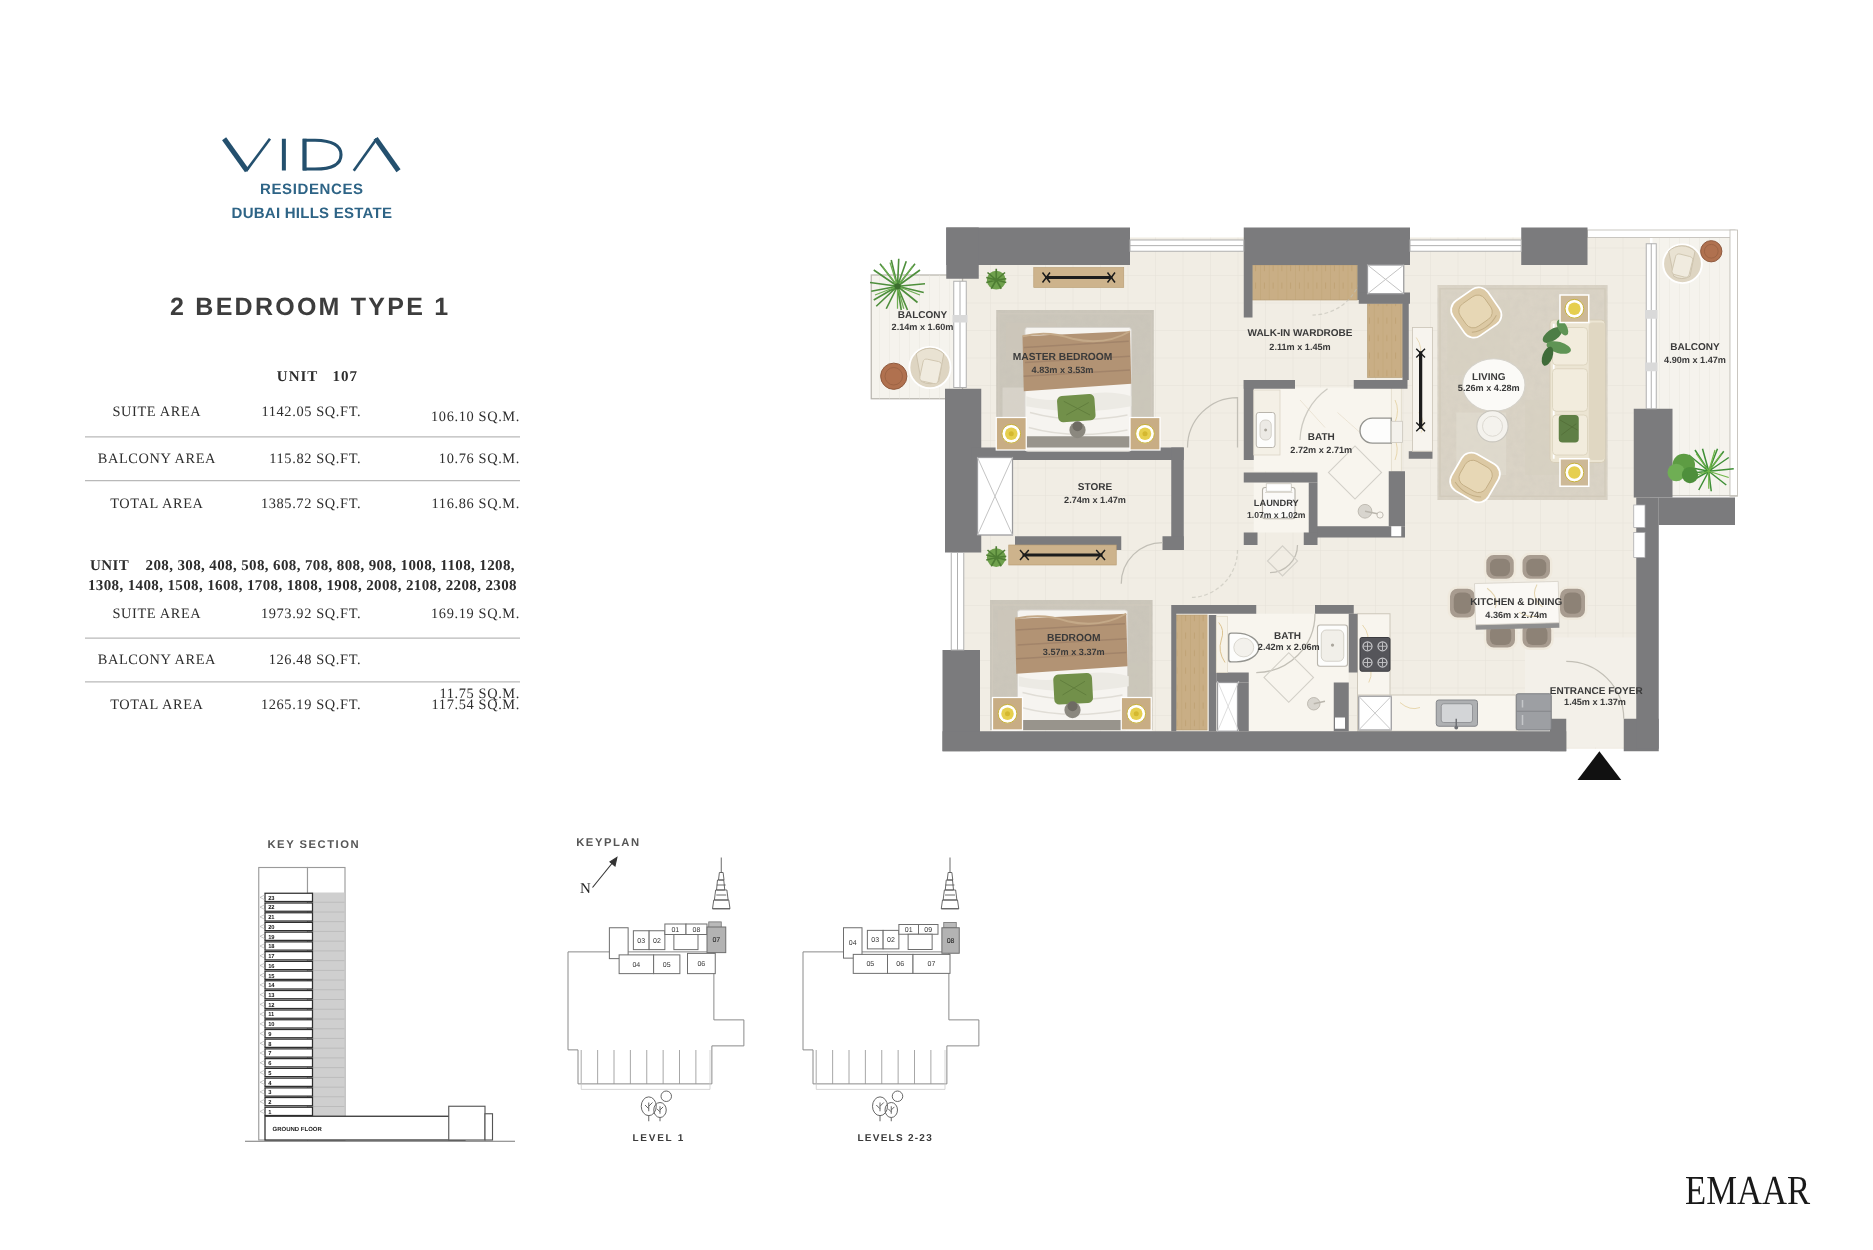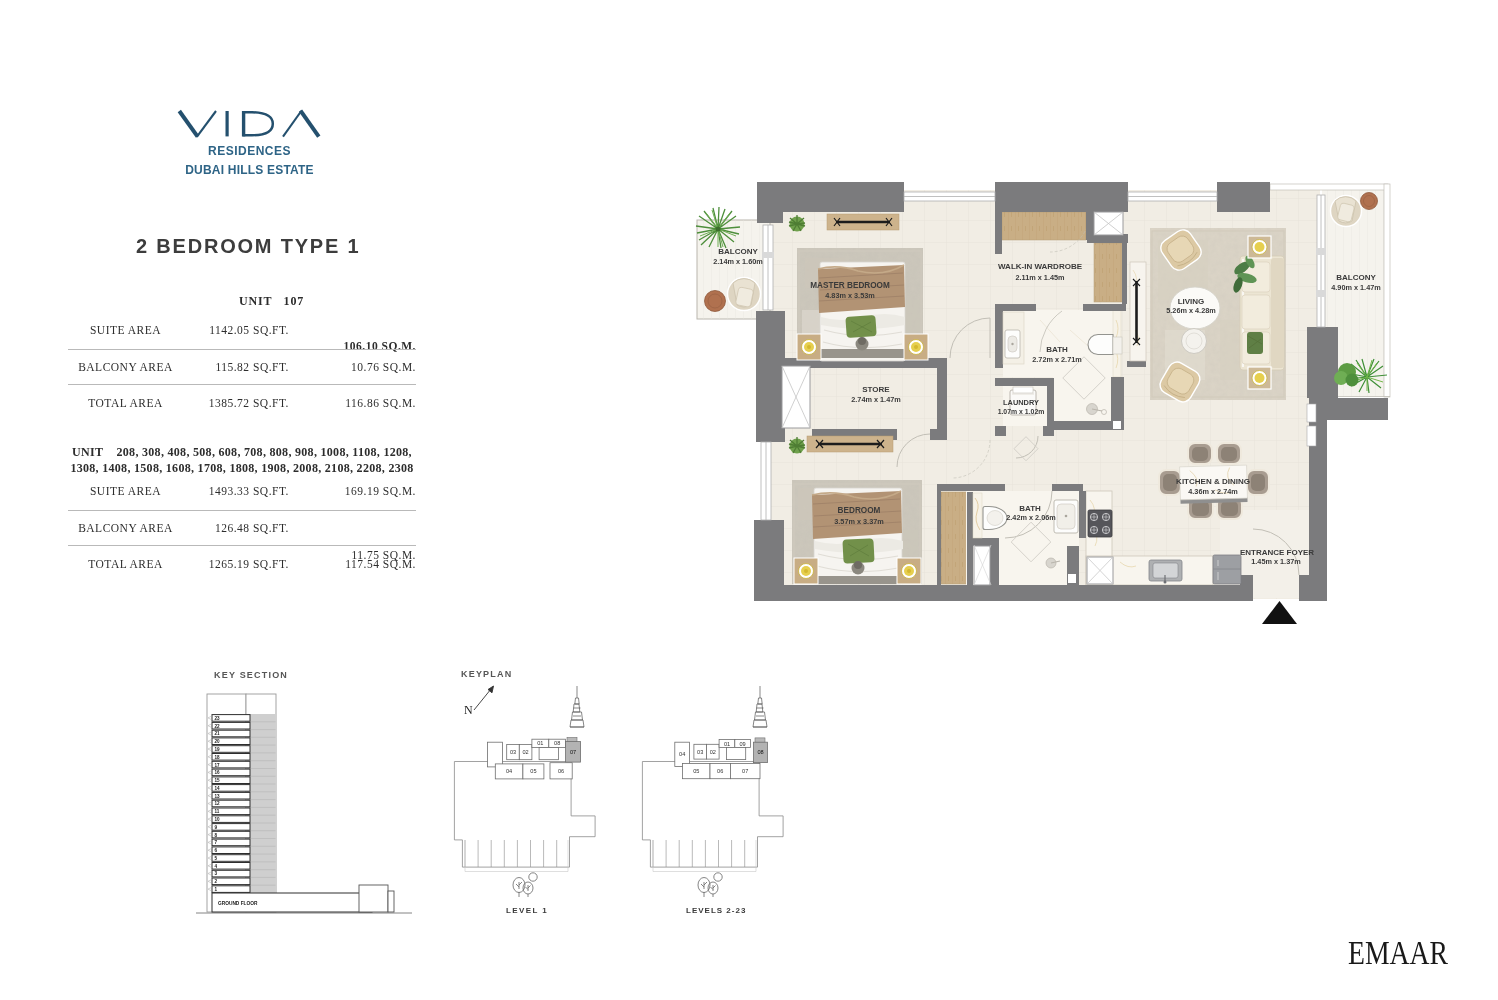--- a/index.html
+++ b/index.html
@@ -21,39 +21,39 @@
     <path d="M123,36.6 L141.3,11" stroke-width="2.1"></path>
     <path d="M140.5,10.7 L158.8,36.6" stroke-width="4"></path>
   </g>
   <text x="89.5" y="55" text-anchor="middle" fill="#2e6486" font-size="12" letter-spacing="0.5" font-weight="bold">RESIDENCES</text>
   <text x="89.5" y="74" text-anchor="middle" fill="#2e6486" font-size="12" letter-spacing="0.2" font-weight="bold">DUBAI HILLS ESTATE</text>
 </svg>
 </div>
 
 <div class="abs" style="left:136px;top:235px;font-size:20px;letter-spacing:1.8px;color:#3d3d3d;font-weight:bold;">2 BEDROOM TYPE 1</div>
 
-<div class="abs ser" style="left:164px;top:294px;width:140px;text-align:right;color:#2d2d2d;font-weight:bold;font-size:12px;letter-spacing:0.8px;">UNIT&nbsp;&nbsp;&nbsp;107</div>
+<div class="abs ser" style="left:184px;top:294px;width:140px;text-align:center;color:#2d2d2d;font-weight:bold;font-size:12px;letter-spacing:0.8px;">UNIT&nbsp;&nbsp;&nbsp;107</div>
 <div class="abs ser" style="left:68px;top:324px;width:348px;font-size:11.5px;color:#2d2d2d;letter-spacing:0.5px;">
   <span class="abs" style="left:0;top:0;width:115px;text-align:center;">SUITE AREA</span>
   <span class="abs" style="right:127px;top:0;">1142.05 SQ.FT.</span>
-  <span class="abs" style="right:0;top:16px;font-weight:bold;">106.10 SQ.M.</span>
+  <span class="abs" style="right:0;top:4px;">106.10 SQ.M.</span>
   <div class="abs" style="left:0;top:25px;width:348px;border-top:1px solid #b9b9b9;"></div>
   <span class="abs" style="left:0;top:37px;width:115px;text-align:center;">BALCONY AREA</span>
   <span class="abs" style="right:127px;top:37px;">115.82 SQ.FT.</span>
   <span class="abs" style="right:0;top:37px;">10.76 SQ.M.</span>
   <div class="abs" style="left:0;top:60px;width:348px;border-top:1px solid #b9b9b9;"></div>
   <span class="abs" style="left:0;top:73px;width:115px;text-align:center;">TOTAL AREA</span>
   <span class="abs" style="right:127px;top:73px;">1385.72 SQ.FT.</span>
   <span class="abs" style="right:0;top:73px;">116.86 SQ.M.</span>
 </div>
 
 <div class="abs ser" style="left:66px;top:445px;width:352px;font-weight:bold;font-size:12px;color:#2d2d2d;text-align:center;line-height:15.5px;letter-spacing:0.3px;">UNIT&nbsp;&nbsp;&nbsp;&nbsp;208, 308, 408, 508, 608, 708, 808, 908, 1008, 1108, 1208,<br>1308, 1408, 1508, 1608, 1708, 1808, 1908, 2008, 2108, 2208, 2308</div>
 <div class="abs ser" style="left:68px;top:485px;width:348px;font-size:11.5px;color:#2d2d2d;letter-spacing:0.5px;">
   <span class="abs" style="left:0;top:0;width:115px;text-align:center;">SUITE AREA</span>
-  <span class="abs" style="right:127px;top:0;">1493.33 SQ.FT.</span>
+  <span class="abs" style="right:127px;top:0;">1973.92 SQ.FT.</span>
   <span class="abs" style="right:0;top:0;">169.19 SQ.M.</span>
   <div class="abs" style="left:0;top:25px;width:348px;border-top:1px solid #b9b9b9;"></div>
   <span class="abs" style="left:0;top:37px;width:115px;text-align:center;">BALCONY AREA</span>
   <span class="abs" style="right:127px;top:37px;">126.48 SQ.FT.</span>
   <span class="abs" style="right:0;top:37px;margin-top:27px;">11.75 SQ.M.</span>
   <div class="abs" style="left:0;top:60px;width:348px;border-top:1px solid #b9b9b9;"></div>
   <span class="abs" style="left:0;top:73px;width:115px;text-align:center;">TOTAL AREA</span>
   <span class="abs" style="right:127px;top:73px;">1265.19 SQ.FT.</span>
   <span class="abs" style="right:0;top:73px;margin-left:40px;">117.54 SQ.M.</span>
 </div>

